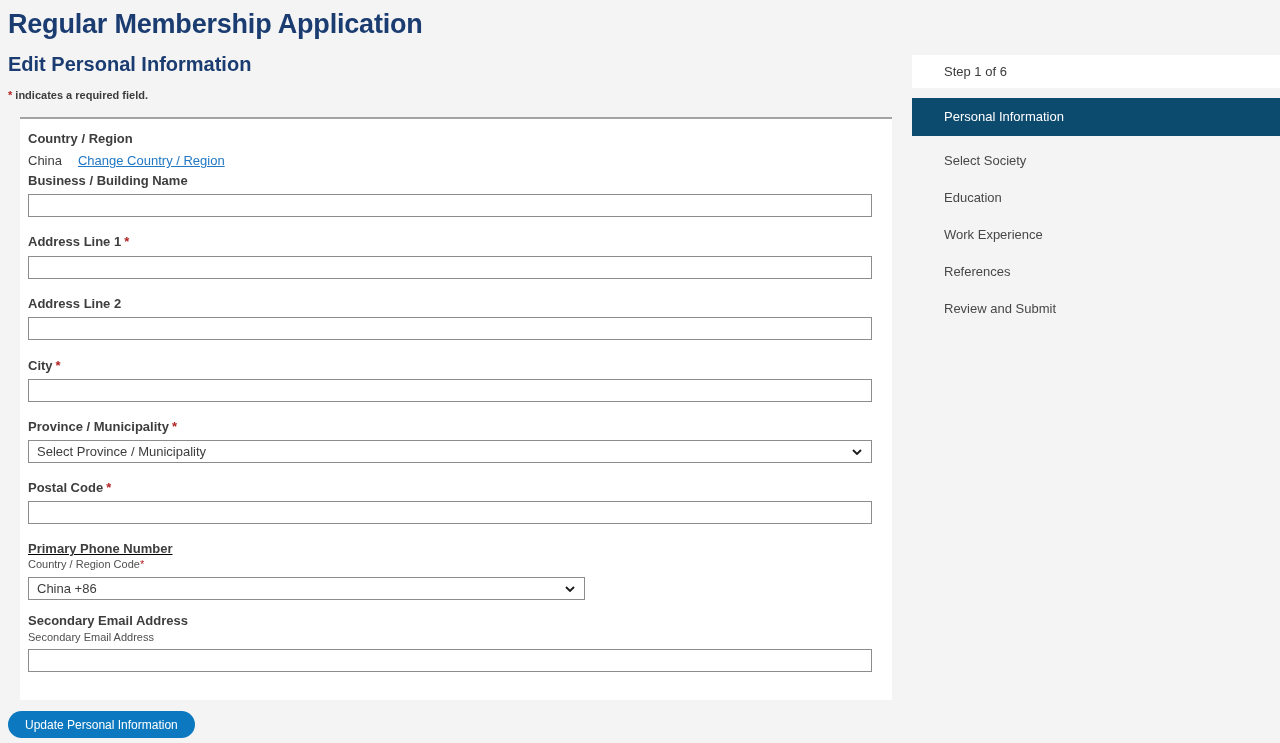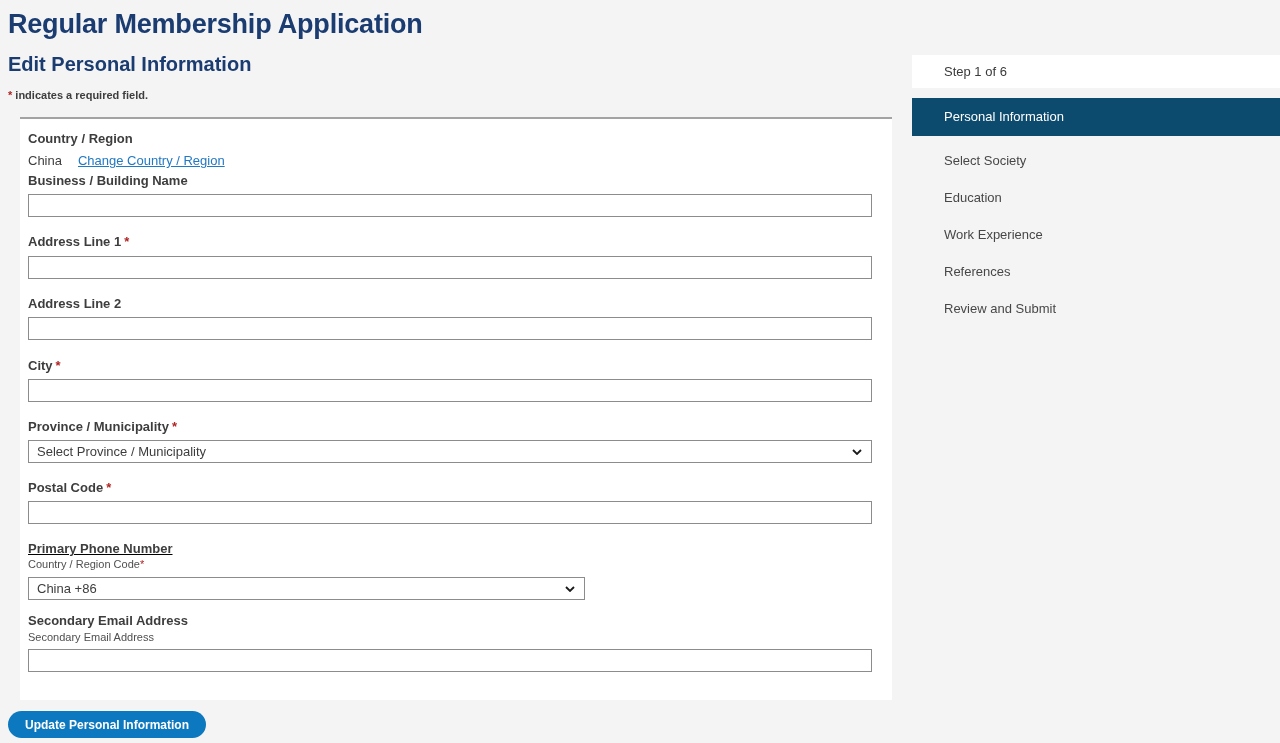--- a/index.html
+++ b/index.html
@@ -35,21 +35,21 @@
   .value-row .val { font-size:13px; color:#3d3d3d; margin-right:16px; }
   .link { font-size:13px; color:#2178c4; text-decoration:underline; cursor:pointer; }
 
   .phone-left  { position:absolute; left:8px;   top:438px; width:557px; }
   .phone-right { position:absolute; left:583px; top:438px; width:269px; }
   .phone-left .sub, .phone-right .sub { margin-bottom:6px; }
 
   
   .submit-btn { position:absolute; left:8px; top:711px; height:27px; padding:0 17px;
                 background:#0c78bf; color:#ffffff; border:none; border-radius:999px;
-                font-family:"Liberation Sans", sans-serif; font-size:12px; font-weight:700; cursor:pointer; }
+                font-family:"Liberation Sans", sans-serif; font-size:12px; font-weight:400; cursor:pointer; }
 
   
   .step-bar   { position:absolute; left:912px; top:55px; width:368px; height:33px; background:#ffffff;
                 line-height:33px; padding-left:32px; font-size:13px; color:#3a3a3a; }
   .active-bar { position:absolute; left:912px; top:98px; width:428px; height:38px; background:#0c4a6e;
                 line-height:38px; padding-left:32px; font-size:13px; color:#ffffff; }
   .side-nav   { position:absolute; left:912px; top:136px; width:368px; padding-top:6px; list-style:none; }
   .side-nav li{ height:37px; line-height:37px; padding-left:32px; font-size:13px; color:#474747; cursor:pointer; }
 </style>
 </head>

